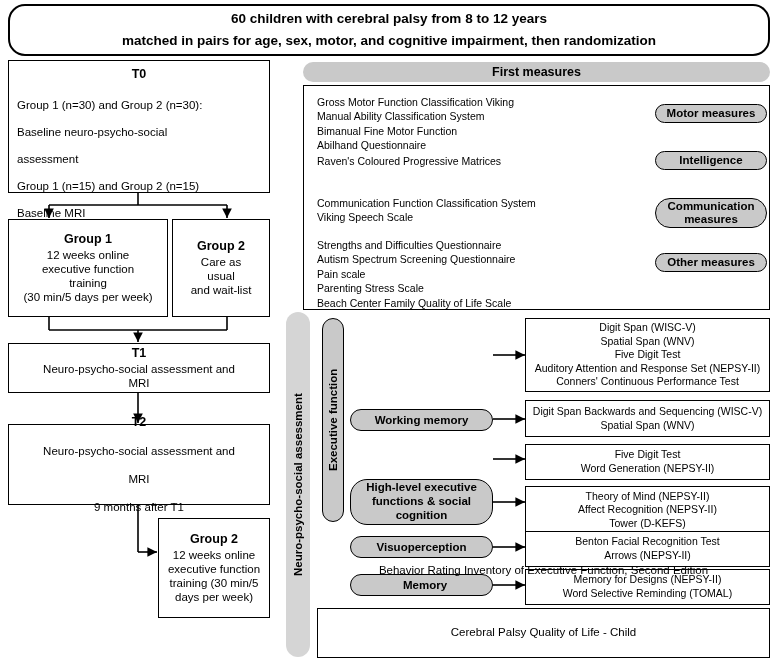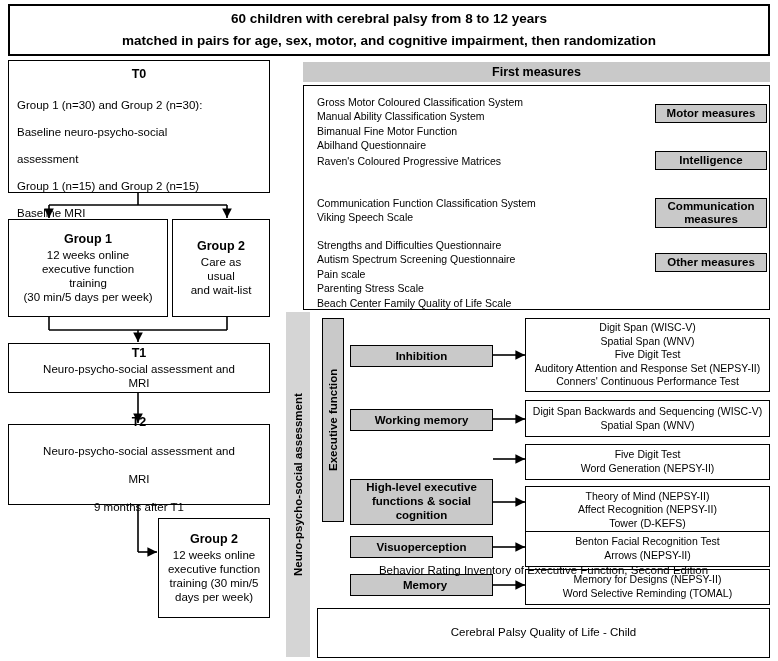--- a/index.html
+++ b/index.html
@@ -33,21 +33,21 @@
   .gray {
     background: #c9c9c9;
   }
   .ltgray {
     background: #d5d5d5;
   }
   .plain {
     position: absolute;
     box-sizing: border-box;
   }
-  .bold { font-weight: bold; }
+  .bold { font-weight: bold; border-radius: 17px; }
   .t10 { font-size: 10.5px; }
   .t11 { font-size: 11.5px; }
   .t12 { font-size: 12.5px; }
   .t13 { font-size: 13.5px; }
   .leftlist {
     text-align: left;
     align-items: flex-start;
     line-height: 1.32;
   }
   .vert {
@@ -151,21 +151,21 @@
     <div>executive function</div>
     <div>training (30 min/5</div>
     <div>days per week)</div>
   </div>
 
   <div class="plain gray bold t12" style="left:303px; top:62px; width:467px; height:20px; display:flex; align-items:center; justify-content:center;">First measures</div>
 
   <div class="plain" style="left:303px; top:85px; width:467px; height:225px; border:1.5px solid #000; box-sizing:border-box; background:#fff;"></div>
 
   <div class="plain t10" style="left:317px; top:95px; width:320px; line-height:1.38;">
-    <div>Gross Motor Coloured Classification System</div>
+    <div>Gross Motor Function Classification Viking</div>
     <div>Manual Ability Classification System</div>
     <div>Bimanual Fine Motor Function</div>
     <div>Abilhand Questionnaire</div>
   </div>
   <div class="box gray bold t11" style="left:655px; top:104px; width:112px; height:19px;">
     <div>Motor measures</div>
   </div>
 
   <div class="plain t10" style="left:317px; top:155px; width:320px;">
     <div>Raven's Coloured Progressive Matrices</div>
@@ -190,23 +190,20 @@
     <div>Beach Center Family Quality of Life Scale</div>
   </div>
   <div class="box gray bold t11" style="left:655px; top:253px; width:112px; height:19px;">
     <div>Other measures</div>
   </div>
 
   <div class="plain ltgray bold t11 vert" style="left:286px; top:312px; width:24px; height:345px; display:flex; align-items:center; justify-content:center;">Neuro-psycho-social assessment</div>
 
   <div class="box gray bold t11 vert" style="left:322px; top:318px; width:22px; height:204px; align-items:center; justify-content:center;">Executive function</div>
 
-  <div class="box gray bold t11" style="left:350px; top:345px; width:143px; height:22px;">
-    <div>Inhibition</div>
-  </div>
   <div class="box gray bold t11" style="left:350px; top:409px; width:143px; height:22px;">
     <div>Working memory</div>
   </div>
   <div class="box gray bold t11" style="left:350px; top:479px; width:143px; height:46px; padding:0 4px; line-height:1.2;">
     <div>High-level executive functions &amp; social cognition</div>
   </div>
   <div class="box gray bold t11" style="left:350px; top:536px; width:143px; height:22px;">
     <div>Visuoperception</div>
   </div>
   <div class="box gray bold t11" style="left:350px; top:574px; width:143px; height:22px;padding-left:7px;">

